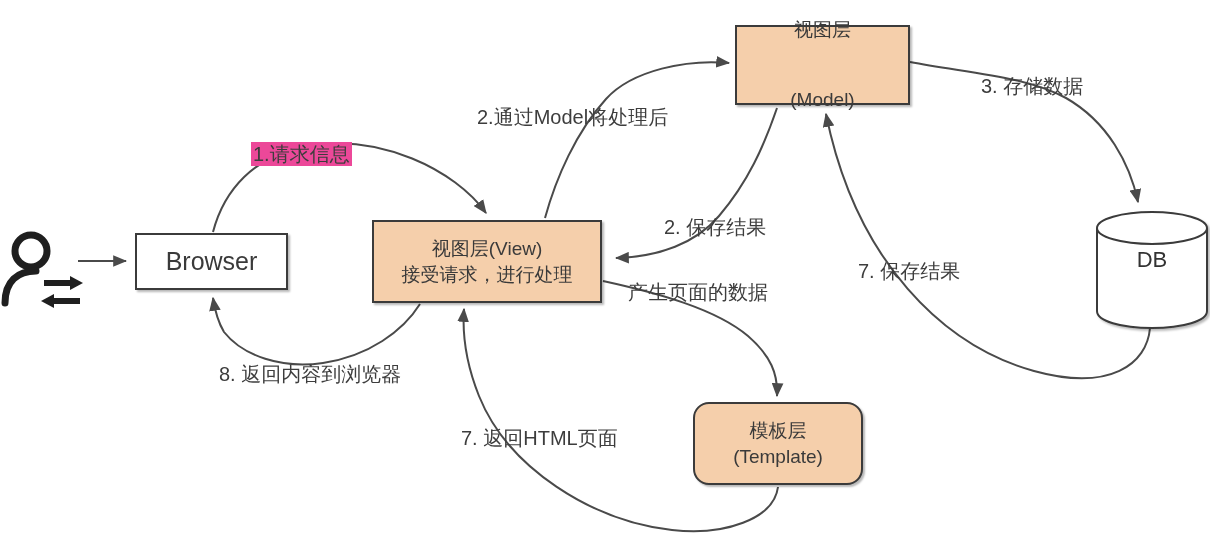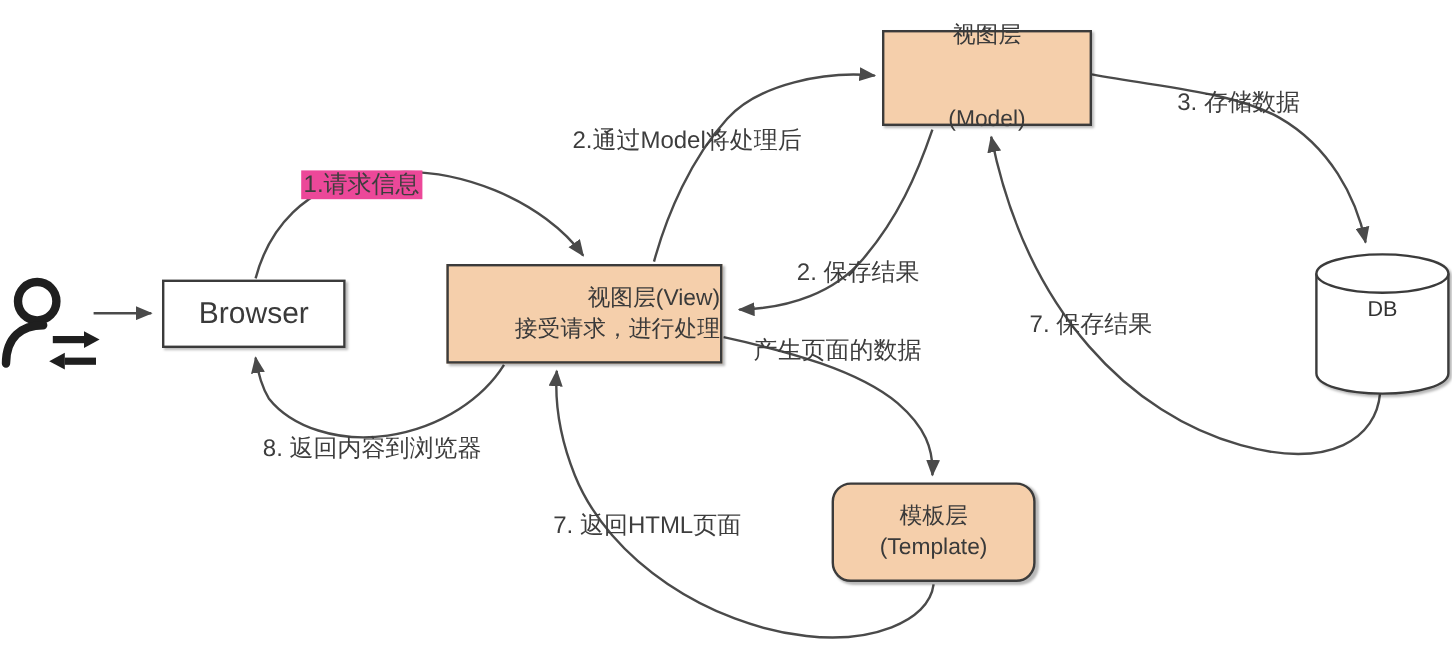--- a/index.html
+++ b/index.html
@@ -12,38 +12,38 @@
   .node {
     position:absolute; box-sizing:border-box;
     border:2px solid #3b3b3b;
     display:flex; flex-direction:column; align-items:center; justify-content:center;
     text-align:center; line-height:1.35; font-size:19px; color:#3a3a3a;
     box-shadow:2px 2px 2px rgba(0,0,0,0.28);
   }
   .peach { background:#f5cfab; }
   .white { background:#ffffff; }
   .node-browser  { left:135px; top:233px; width:153px; height:57px; font-size:25px; }
-  .node-view     { left:372px; top:220px; width:230px; height:83px;align-items:flex-end; }
+  .node-view     { left:372px; top:220px; width:230px; height:83px; }
   .node-model    { left:735px; top:25px;  width:175px; height:80px;gap:44px; }
   .node-template { left:693px; top:402px; width:170px; height:83px;border-radius:16px; }
   .lbl {
     position:absolute; font-size:20px; line-height:1.2;
     white-space:nowrap; color:#3d3d3d;
   }
   .lbl-bg { background:#ec4899; padding:0 2px; }
   .lbl-multi { white-space:normal; }
   .lbl-e1 { left:251px; top:142px; }
   .lbl-e2 { left:477px; top:103px; width:216px; line-height:28px; }
   .lbl-e3 { left:981px; top:74px; }
   .lbl-e4 { left:858px; top:259px; }
   .lbl-e5 { left:664px; top:215px; }
   .lbl-e6 { left:628px; top:279px; width:158px; line-height:26px; }
   .lbl-e7 { left:461px; top:426px; }
   .lbl-e8 { left:219px; top:342px;margin-top:20px; }
-  .lbl-db { left:1122px; top:247px; width:60px; text-align:center; font-size:18px; color:#333; }
+  .lbl-db { left:1122px; top:247px; width:60px; text-align:center; font-size:22px; color:#333; }
 </style>
 </head>
 <body>
 
 <div class="stage">
 
   <svg class="layer" width="1210" height="555" viewBox="0 0 1210 555">
     <defs>
       <marker id="ah" markerUnits="userSpaceOnUse" markerWidth="14" markerHeight="12" viewBox="0 0 12 10" refX="11" refY="5" orient="auto">
         <path d="M0,0 L12,5 L0,10 Z" fill="#4a4a4a"></path>

